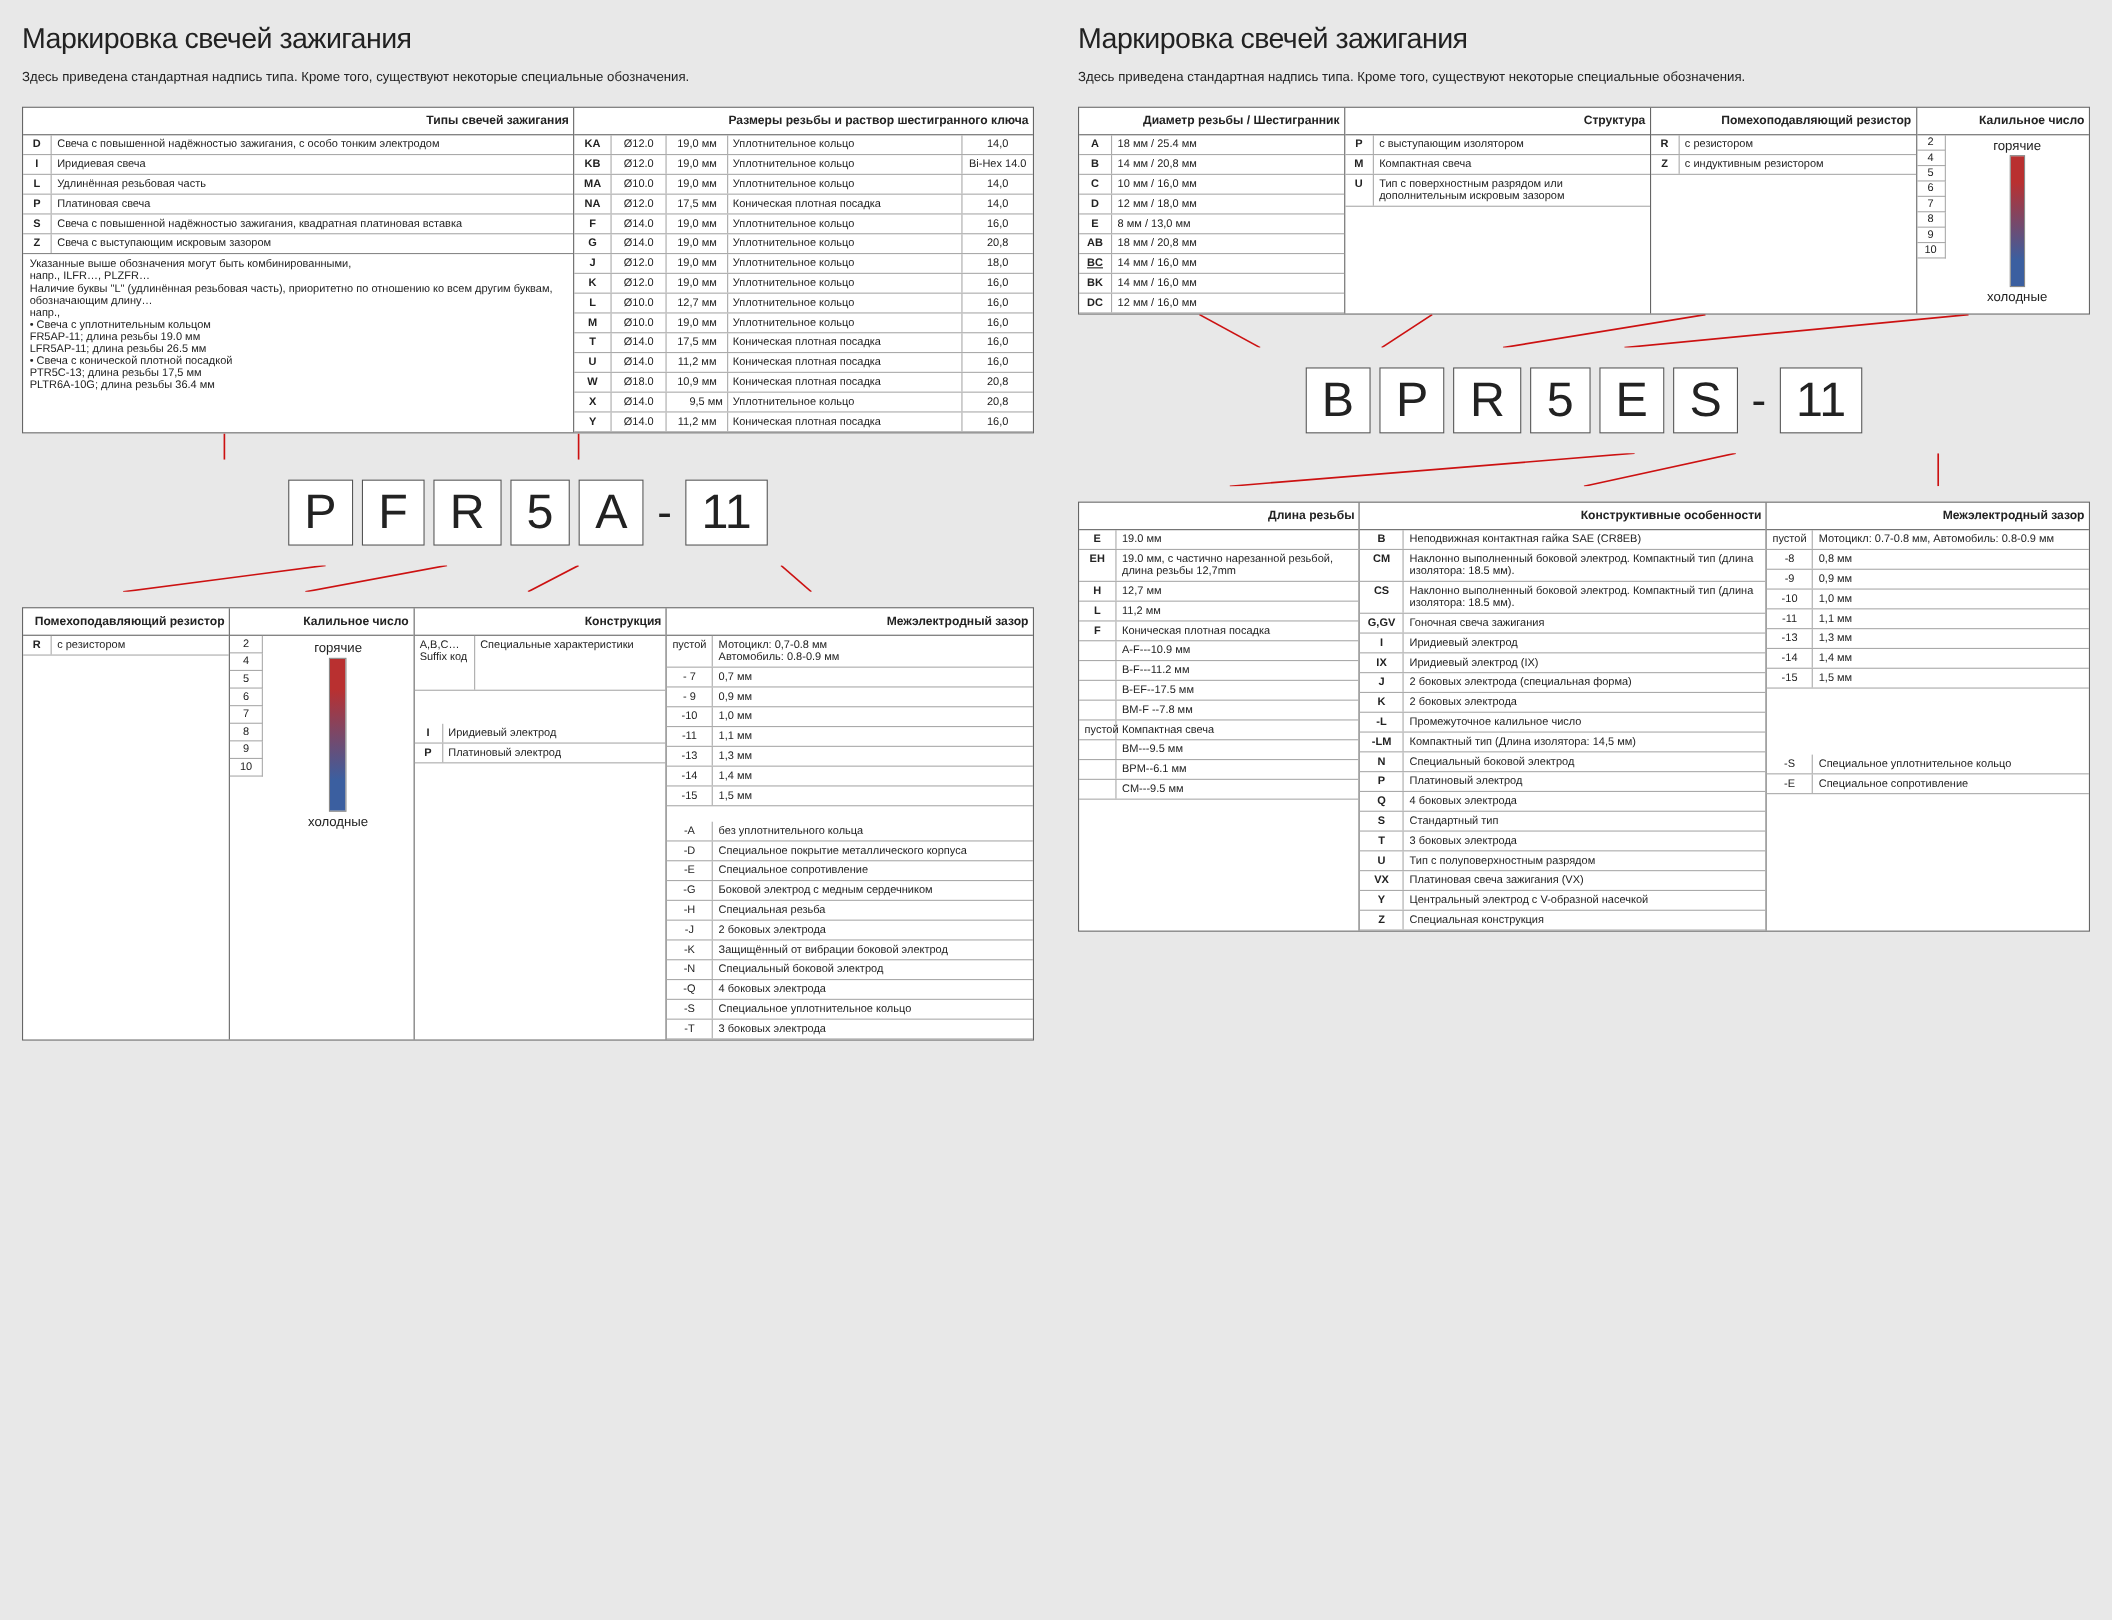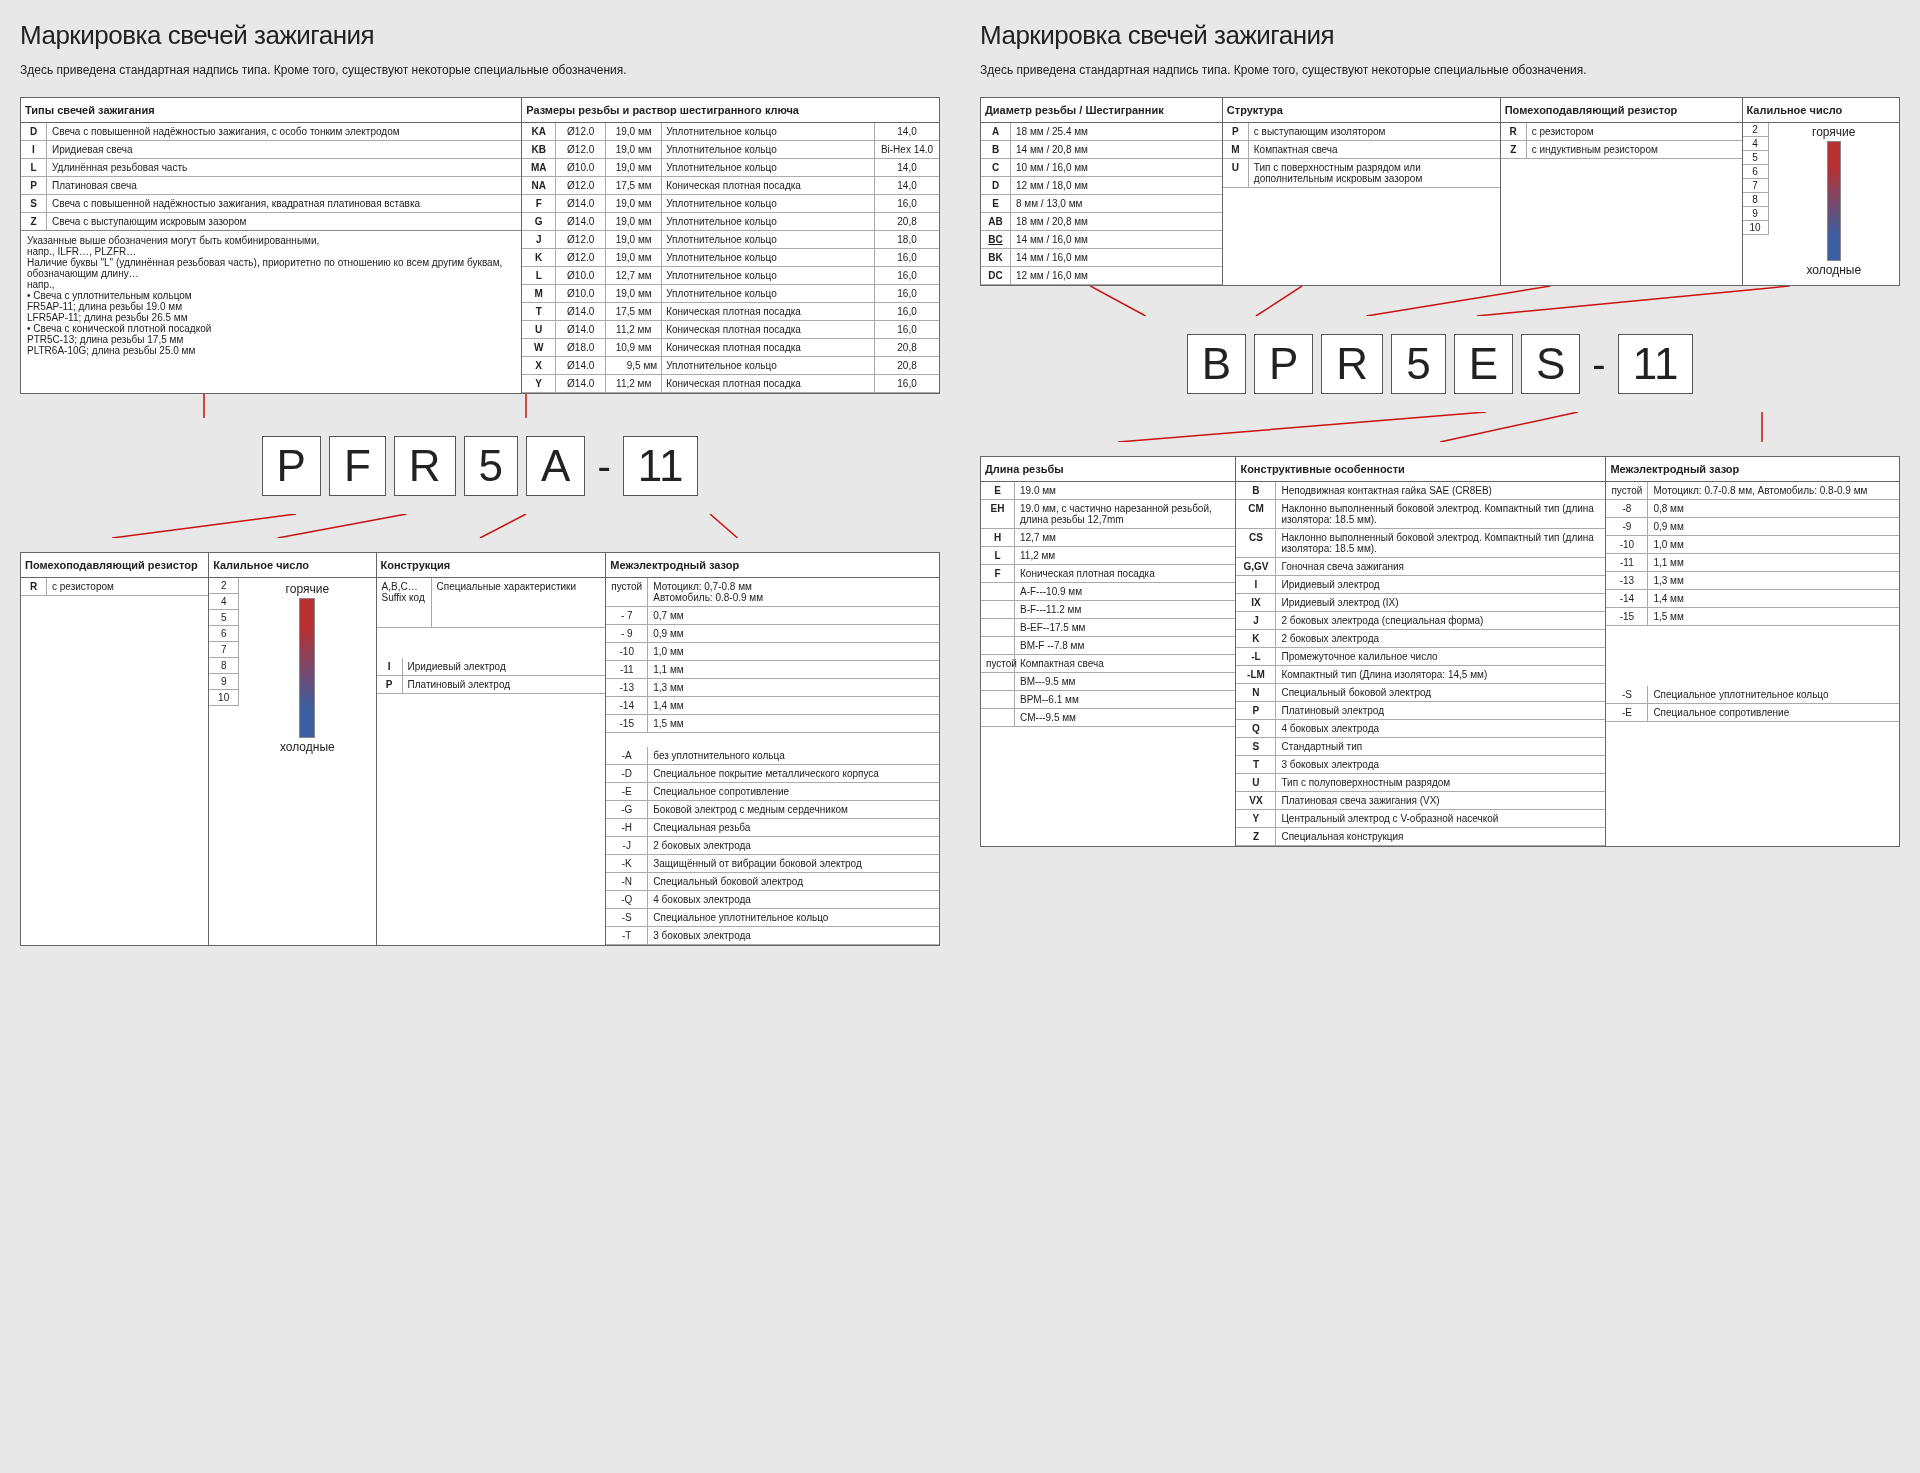--- a/index.html
+++ b/index.html
@@ -35,21 +35,21 @@
   }
   .small-gradient {
     width: 14px; height: 120px;
     background: linear-gradient(to bottom, #b93030 0%, #b93030 20%, #3b5fa0 80%, #3b5fa0 100%);
     border: 1px solid #888; margin: 2px auto;
   }
   .tiny { font-size: 12px; }
   .left-top { display:flex; background:#fff; border:1px solid #666; }
   .left-top-a { flex: 1.2; border-right:1px solid #666; }
   .left-top-b { flex: 1; }
-  .hdr { font-weight:700; text-align:left; padding:6px 4px; border-bottom:1px solid #666; font-size:11px; }
+  .hdr { font-weight:700; text-align:right; padding:6px 4px; border-bottom:1px solid #666; font-size:11px; }
   .cell-row { display:flex; border-bottom:1px solid #aaa; }
   .cell-row > div { padding:3px 5px; font-size:10px; }
   .c-code { width:26px; border-right:1px solid #aaa; font-weight:700; text-align:center; }
   .c-desc { flex:1; }
   .noborder-last .cell-row:last-child { border-bottom:none; }
   .multi-col { display:flex; }
   .multi-col > div { border-right:1px solid #aaa; padding:3px 4px; font-size:10px; }
   .multi-col > div:last-child { border-right:none; }
   .bottom-tables { display:flex; background:#fff; border:1px solid #666; margin-top:14px; }
   .bottom-tables > div { border-right:1px solid #666; }
@@ -96,21 +96,21 @@
       <div style="border-top:1px solid #888; padding:4px 6px; font-size:10px;" id="lt-notes">
           <div>Указанные выше обозначения могут быть комбинированными,</div>
           <div>напр., ILFR…, PLZFR…</div>
           <div>Наличие буквы "L" (удлинённая резьбовая часть), приоритетно по отношению ко всем другим буквам, обозначающим длину…</div>
           <div>напр.,</div>
           <div>• Свеча с уплотнительным кольцом</div>
           <div>  FR5AP-11; длина резьбы 19.0 мм</div>
           <div>  LFR5AP-11; длина резьбы 26.5 мм</div>
           <div>• Свеча с конической плотной посадкой</div>
           <div>  PTR5C-13; длина резьбы 17,5 мм</div>
-          <div>  PLTR6A-10G; длина резьбы 25.0 мм</div>
+          <div>  PLTR6A-10G; длина резьбы 36.4 мм</div>
         </div>
     </div>
     <div class="left-top-b">
       <div class="hdr">Размеры резьбы и раствор шестигранного ключа</div>
       <div id="lt-thread">
           <div class="cell-row multi-col">
      <div style="width:34px;font-weight:600;text-align:center;">KA</div>
      <div style="width:50px;text-align:center;">Ø12.0</div>
      <div style="width:56px;text-align:center;">19,0 мм</div>
      <div style="flex:1;" class="tiny">Уплотнительное кольцо</div>

